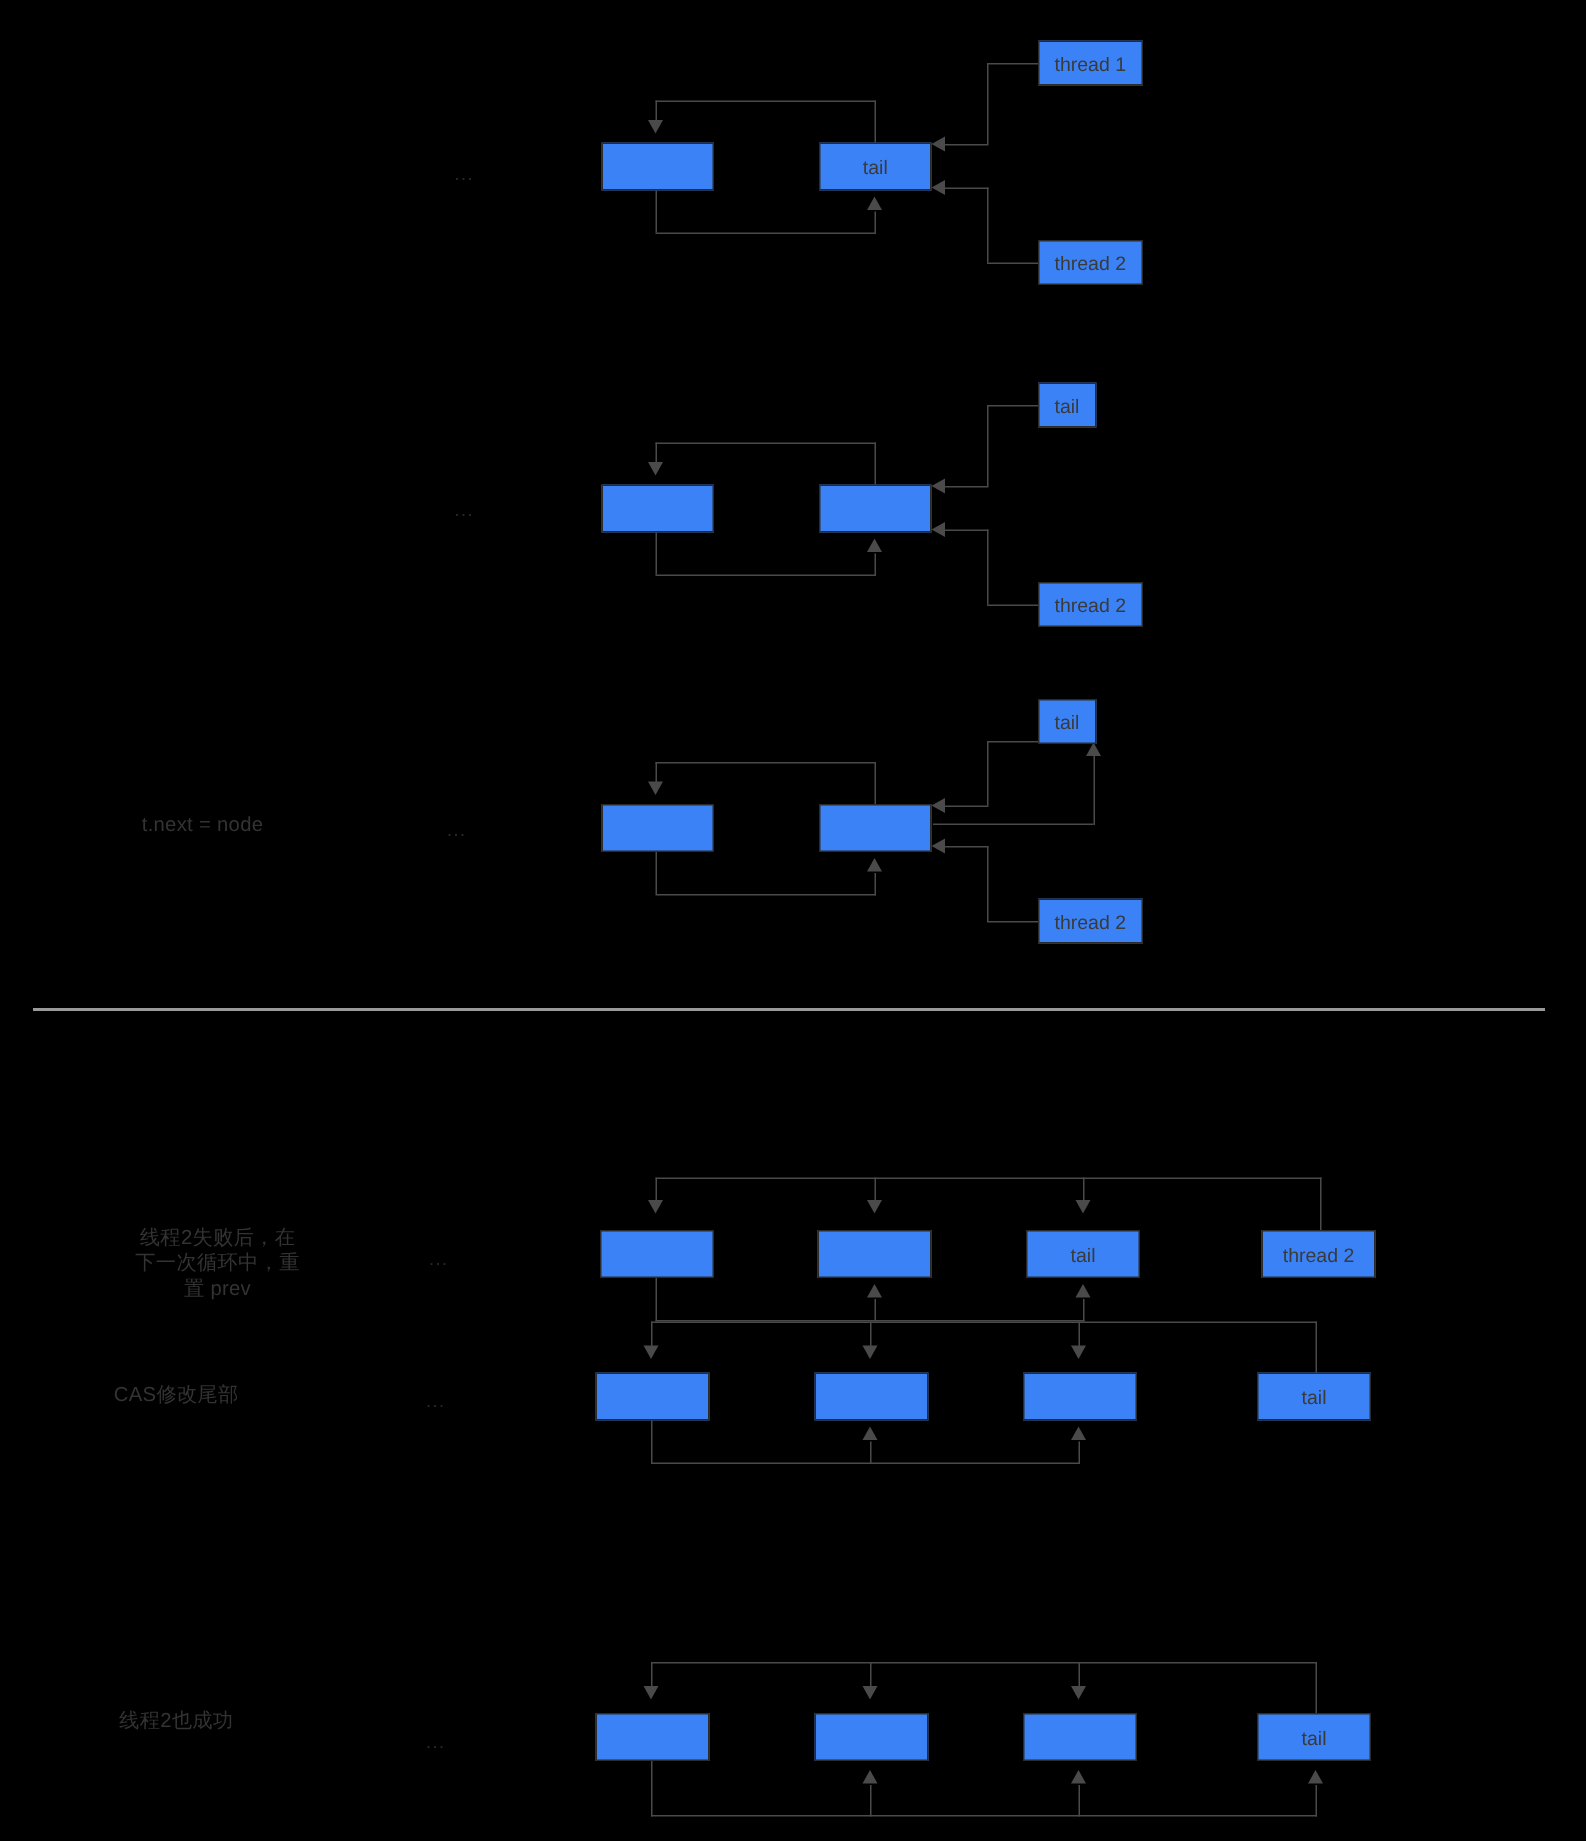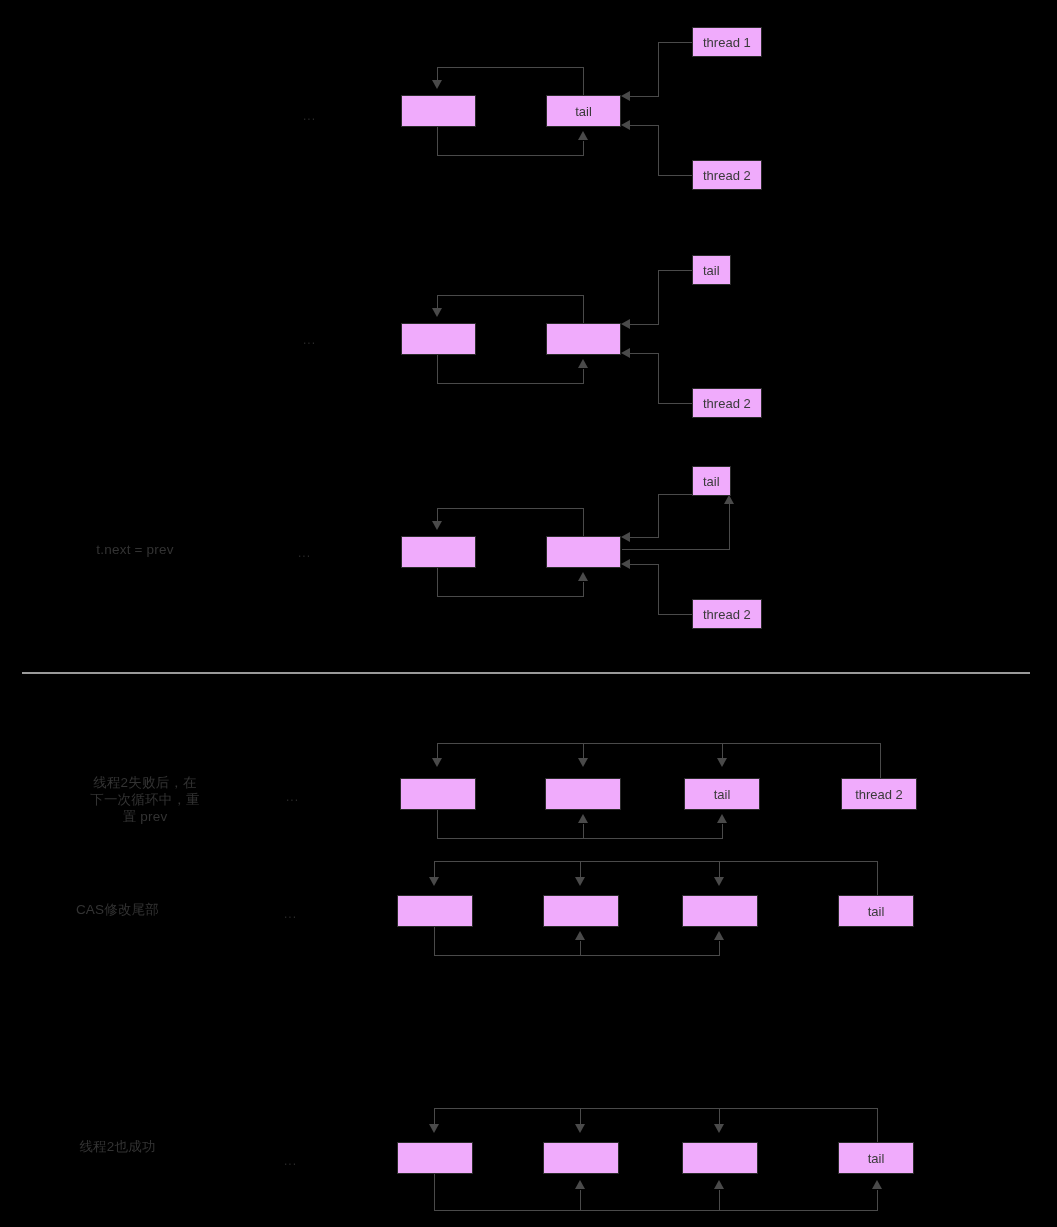--- a/index.html
+++ b/index.html
@@ -27,21 +27,21 @@
   .ellipsis{
     position:absolute;
     color:#2a2a2a;
     font-size:12px;
     letter-spacing:1px;
   }
 
   
   .box{
     position:absolute;
-    background:#f0abfc;
+    background:#3b82f6;
     border:1.4px solid #2b2b2b;
     box-sizing:border-box;
     display:flex;align-items:center;justify-content:center;
     color:#3a3a3a;
     font-size:13px;
   }
   .node{width:75px;height:32px;}
   .small{width:76px;height:32px;}
   .tag{height:30px;padding:0 10px;}
 
@@ -116,21 +116,21 @@
     <div class="hline" style="left:630px;top:125px;width:29px;"></div>
     <div class="ar ar-left" style="left:621px;top:120px;"></div>
 
     <div class="box node" style="left:401px;top:95px;"></div>
     <div class="box node" style="left:546px;top:95px;"></div>
     <div class="box tag" style="left:692px;top:27px;">tail</div>
     <div class="box tag" style="left:692px;top:160px;">thread 2</div>
   </div>
 
   <div class="row" style="top:440px;height:220px;">
-    <div class="caption" style="left:35px;top:101px;width:200px;">t.next = prev</div>
+    <div class="caption" style="left:35px;top:101px;width:200px;">t.next = node</div>
     <div class="ellipsis" style="left:298px;top:106px;">...</div>
 
     <div class="vline" style="left:583px;top:68px;height:28px;"></div>
     <div class="hline" style="left:437px;top:68px;width:147px;"></div>
     <div class="vline" style="left:437px;top:68px;height:15px;"></div>
     <div class="ar ar-down" style="left:432px;top:81px;"></div>
 
     <div class="vline" style="left:437px;top:128px;height:28px;"></div>
     <div class="hline" style="left:437px;top:156px;width:147px;"></div>
     <div class="vline" style="left:583px;top:142px;height:15px;"></div>
@@ -151,21 +151,21 @@
     <div class="ar ar-left" style="left:621px;top:119px;"></div>
 
     <div class="box node" style="left:401px;top:96px;"></div>
     <div class="box node" style="left:546px;top:96px;"></div>
     <div class="box tag" style="left:692px;top:26px;">tail</div>
     <div class="box tag" style="left:692px;top:159px;">thread 2</div>
   </div>
 
   <div class="divider" style="left:22px;top:672px;width:1008px;"></div>
 
-  <div class="row" style="top:698px;height:190px;">
+  <div class="row" style="top:740px;height:190px;">
     <div class="caption" style="left:-5px;top:76px;width:300px;">线程2失败后，在
 下一次循环中，重
 置 prev</div>
     <div class="ellipsis" style="left:286px;top:92px;">...</div>
 
     <div class="hline" style="left:437px;top:45px;width:444px;"></div>
     <div class="vline" style="left:880px;top:45px;height:51px;"></div>
     <div class="vline" style="left:437px;top:45px;height:17px;"></div>
     <div class="ar ar-down" style="left:432px;top:60px;"></div>
     <div class="vline" style="left:583px;top:45px;height:17px;"></div>
@@ -179,21 +179,21 @@
     <div class="ar ar-up" style="left:578px;top:116px;"></div>
     <div class="vline" style="left:722px;top:126px;height:15px;"></div>
     <div class="ar ar-up" style="left:717px;top:116px;"></div>
 
     <div class="box small" style="left:400px;top:80px;"></div>
     <div class="box small" style="left:545px;top:80px;"></div>
     <div class="box small" style="left:684px;top:80px;">tail</div>
     <div class="box small" style="left:841px;top:80px;">thread 2</div>
   </div>
 
-  <div class="row" style="top:815px;height:190px;text-decoration:underline;">
+  <div class="row" style="top:835px;height:190px;text-decoration:underline;">
     <div class="caption" style="left:0px;top:86px;width:235px;">CAS修改尾部</div>
     <div class="ellipsis" style="left:284px;top:92px;">...</div>
 
     <div class="hline" style="left:434px;top:46px;width:444px;"></div>
     <div class="vline" style="left:877px;top:46px;height:52px;"></div>
     <div class="vline" style="left:434px;top:46px;height:18px;"></div>
     <div class="ar ar-down" style="left:429px;top:62px;"></div>
     <div class="vline" style="left:580px;top:46px;height:18px;"></div>
     <div class="ar ar-down" style="left:575px;top:62px;"></div>
     <div class="vline" style="left:719px;top:46px;height:18px;"></div>

